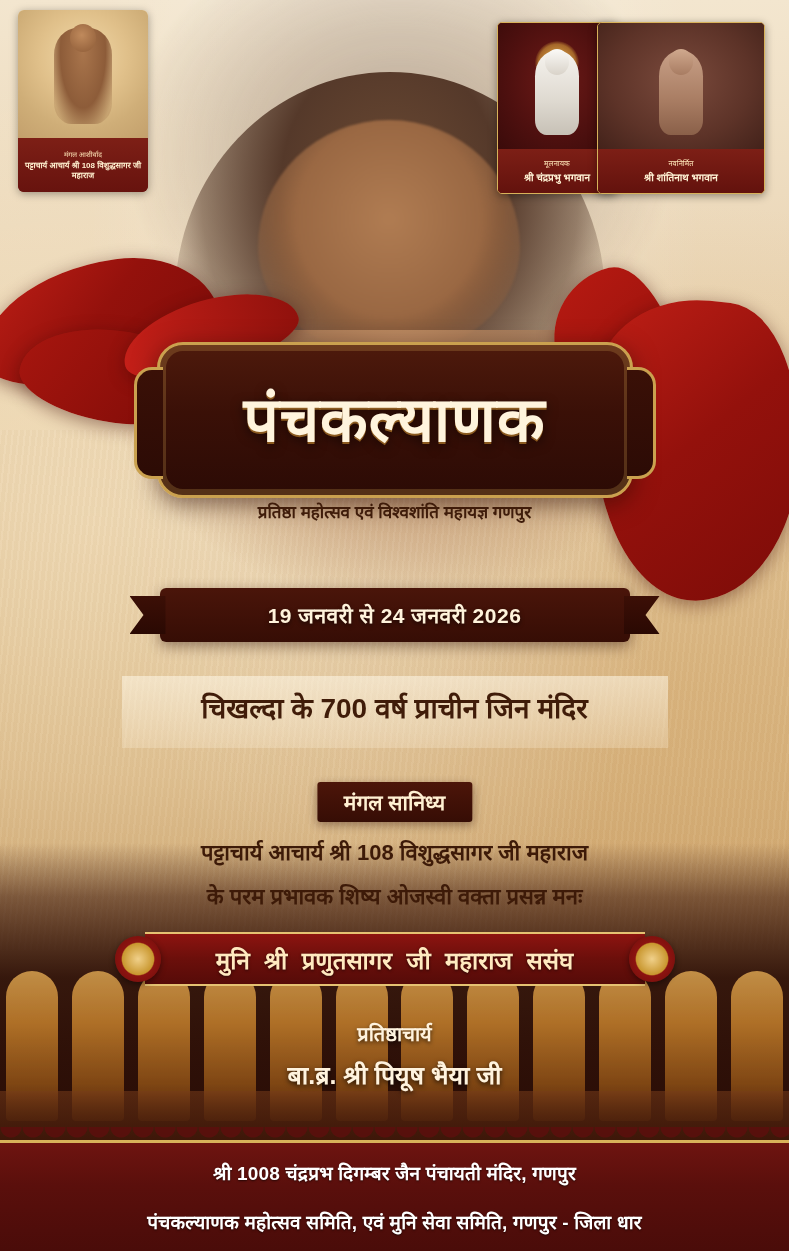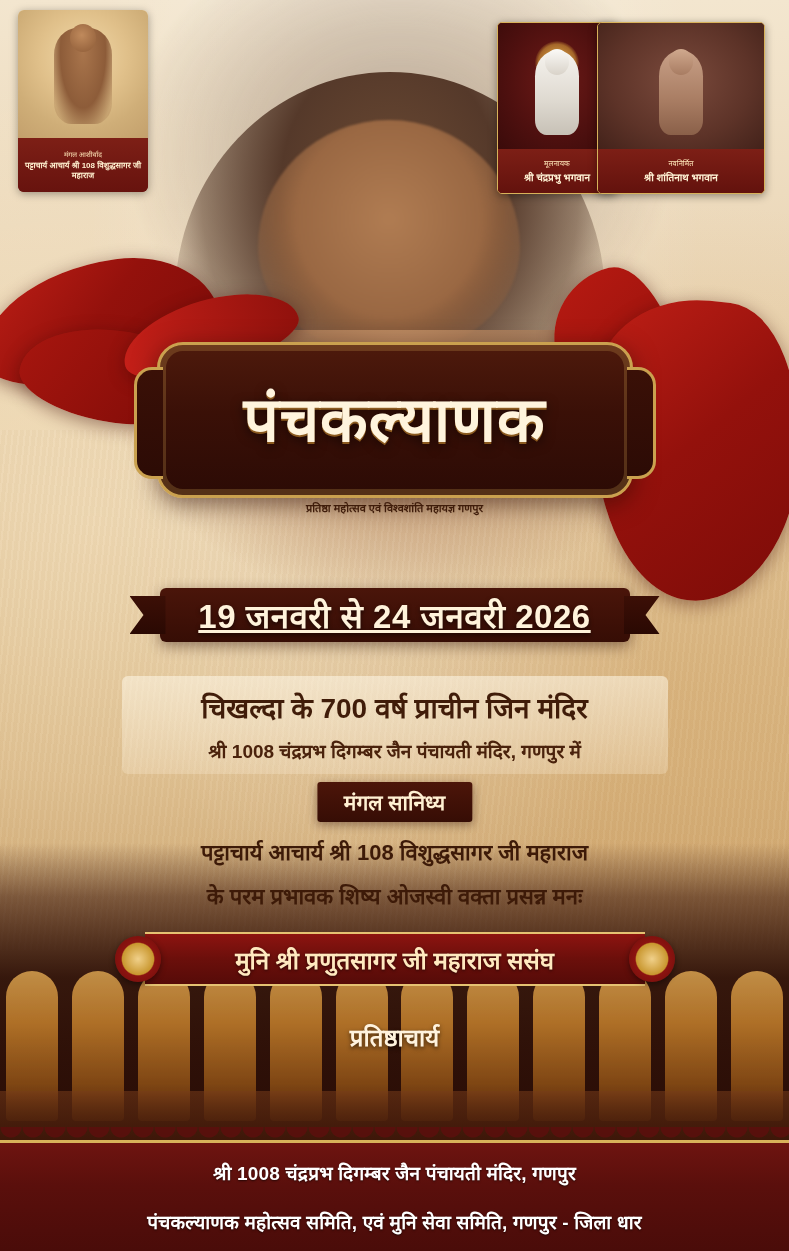--- a/index.html
+++ b/index.html
@@ -310,21 +310,21 @@
     font-weight: bold;
     color: #fff4dd;
     letter-spacing: 1px;
     text-shadow: 0 2px 0 #8b5a1f, 0 4px 12px rgba(0,0,0,.6);
   }
   .subtitle {
     position: absolute;
     left: 0; right: 0;
     top: 500px;
     text-align: center;
-    font-size: 11px;
+    font-size: 17px;
     font-weight: bold;
     color: #3f1c0a;
   }
 
   
   .date-ribbon {
     position: absolute;
     left: 50%;
     transform: translateX(-50%);
     top: 588px;
@@ -342,37 +342,36 @@
     position: absolute;
     top: 8px;
     width: 36px; height: 38px;
     background: linear-gradient(180deg, #3c0f06, #2a0903);
   }
   .date-ribbon::before { left: -30px; clip-path: polygon(0 0, 100% 0, 100% 100%, 0 100%, 14px 50%); }
   .date-ribbon::after { right: -30px; clip-path: polygon(0 0, 100% 0, calc(100% - 14px) 50%, 100% 100%, 0 100%); }
   .date-text {
     position: relative;
     z-index: 2;
-    font-size: 33px;
+    font-size: 21px;
     font-weight: bold;
     color: #fff3db;
     letter-spacing: .5px;
     text-shadow: 0 2px 4px rgba(0,0,0,.55);
-    text-decoration: underline;
   }
 
   
   .venue-box {
     position: absolute;
     left: 50%;
     transform: translateX(-50%);
     top: 676px;
     width: 530px;
     padding: 12px 8px 10px;
-    border-radius: 6px;
+    border-radius: 0;
     background: linear-gradient(180deg, rgba(255,248,232,0.55), rgba(255,243,222,0.25));
     text-align: center;
   }
   .venue-main {
     font-size: 28px;
     font-weight: bold;
     color: #401c09;
     margin-bottom: 12px;
   }
   .venue-sub {
@@ -421,20 +420,21 @@
     border-bottom: 2px solid #e6c272;
     display: flex;
     align-items: center;
     justify-content: center;
   }
   .muni-banner .txt {
     font-size: 24px;
     font-weight: bold;
     color: #ffe9bf;
     text-shadow: 0 1px 3px rgba(0,0,0,.6);
+    font-family: Liberation Mono, monospace;
   }
   .rosette {
     position: absolute;
     top: 50%;
     transform: translateY(-50%);
     width: 46px; height: 46px;
     border-radius: 50%;
     background: radial-gradient(circle, #f0d08a 0%, #c9972f 48%, #8c1310 52%, #6d0e0a 100%);
     box-shadow: 0 2px 6px rgba(0,0,0,.45);
   }
@@ -442,21 +442,21 @@
   .rosette.right { right: -30px; }
 
   
   .prat {
     position: absolute;
     left: 0; right: 0;
     top: 1020px;
     text-align: center;
     color: #fff3de;
   }
-  .prat .p1 { font-size: 24px; font-weight: bold; margin-bottom: 10px; text-shadow: 0 2px 4px rgba(0,0,0,.6);}
+  .prat .p1 { font-size: 20px; font-weight: bold; margin-bottom: 10px; text-shadow: 0 2px 4px rgba(0,0,0,.6);}
   .prat .p2 { font-size: 25px; font-weight: bold; text-shadow: 0 2px 5px rgba(0,0,0,.7);}
 </style>
 </head>
 <body>
 
 <div class="poster">
 
   <div class="bg-paper"></div>
   <div class="bg-top-portrait"></div>
   <div class="bg-monk"></div>
@@ -526,38 +526,38 @@
     <div class="plaque-title">पंचकल्याणक</div>
   </div>
   <div class="subtitle">प्रतिष्ठा महोत्सव एवं विश्वशांति महायज्ञ गणपुर</div>
 
   <div class="date-ribbon">
     <div class="date-text">19 जनवरी से 24 जनवरी 2026</div>
   </div>
 
   <div class="venue-box">
     <div class="venue-main">चिखल्दा के 700 वर्ष प्राचीन जिन मंदिर</div>
-    <div class="venue-sub">श्री 1008 चंद्रप्रभ दिगम्बर जैन पंचायती मंदिर, गणपुर में</div>
   </div>
 
   <div class="sanidhya-pill">मंगल सानिध्य</div>
 
   <div class="guru-lines">
     <div class="gl">पट्टाचार्य आचार्य श्री 108 विशुद्धसागर जी महाराज</div>
     <div class="gl">के परम प्रभावक शिष्य ओजस्वी वक्ता प्रसन्न मनः</div>
   </div>
 
   <div class="muni-banner">
     <div class="rosette left"></div>
     <div class="txt">मुनि श्री प्रणुतसागर जी महाराज ससंघ</div>
     <div class="rosette right"></div>
   </div>
 
   <div class="prat">
     <div class="p1">प्रतिष्ठाचार्य</div>
+    <div class="p2">बा.ब्र. श्री पियूष भैया जी</div>
   </div>
 
   <div class="bottom-band">
     <div class="line">श्री 1008 चंद्रप्रभ दिगम्बर जैन पंचायती मंदिर, गणपुर</div>
     <div class="line">पंचकल्याणक महोत्सव समिति, एवं मुनि सेवा समिति, गणपुर - जिला धार</div>
   </div>
 
 </div>
 
 </body></html>

